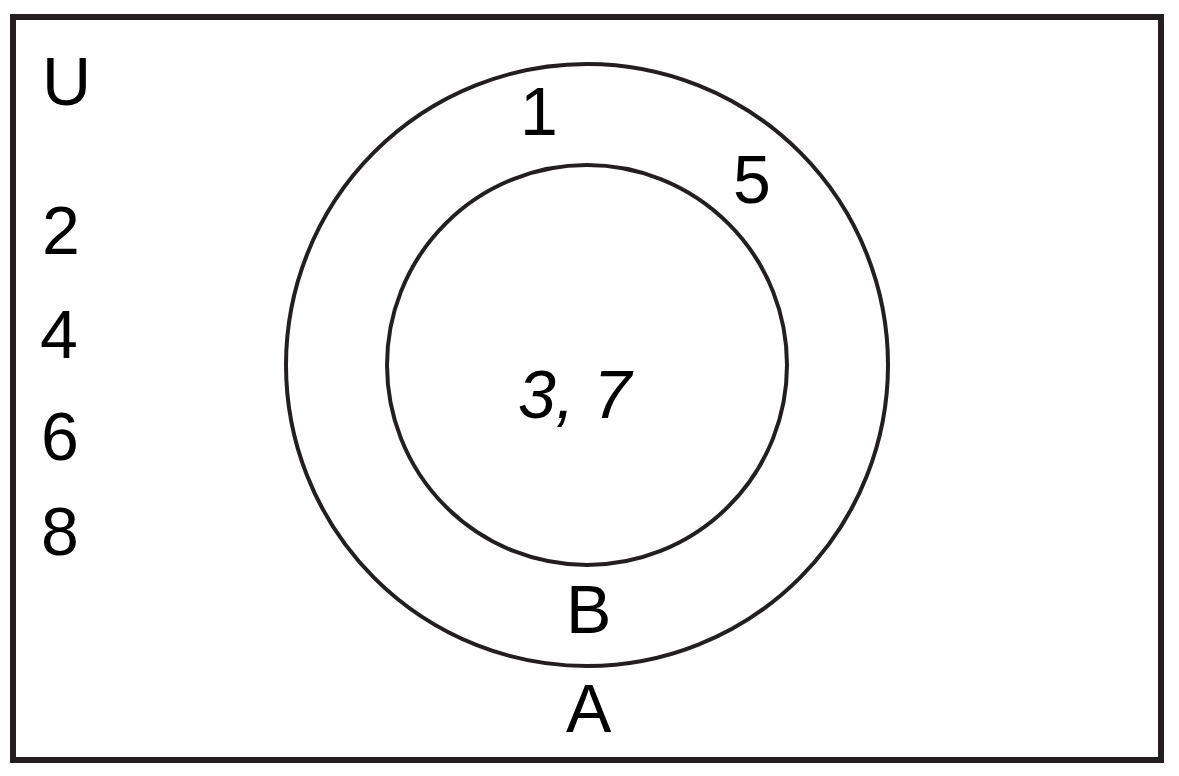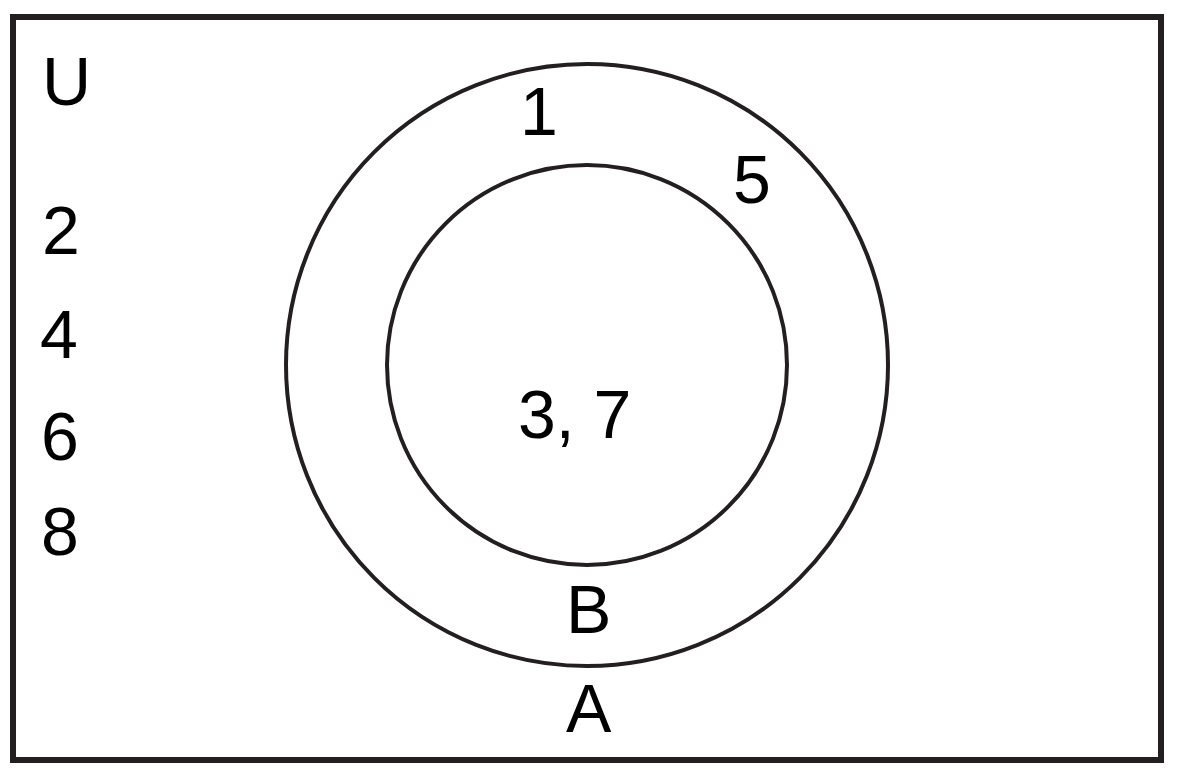--- a/index.html
+++ b/index.html
@@ -32,16 +32,16 @@
 <div class="lbl" style="left:42px; top:47px;">U</div>
 
 <div class="lbl" style="left:42px; top:196px;">2</div>
 <div class="lbl" style="left:40px; top:300px;">4</div>
 <div class="lbl" style="left:41px; top:402px;">6</div>
 <div class="lbl" style="left:41px; top:497px;">8</div>
 
 <div class="lbl" style="left:520px; top:77px;">1</div>
 <div class="lbl" style="left:733px; top:145px;">5</div>
 
-<div class="lbl" style="left:518px; top:380px;">3, 7</div>
+<div class="lbl" style="left:518px; top:360px;font-style:italic;">3, 7</div>
 
 <div class="lbl" style="left:566px; top:575px;">B</div>
 <div class="lbl" style="left:566px; top:674px;">A</div>
 
 </body></html>

